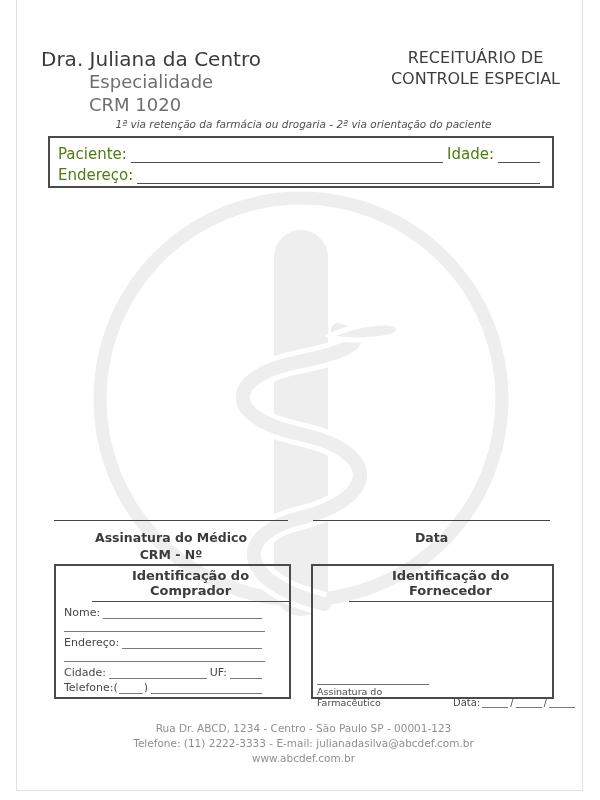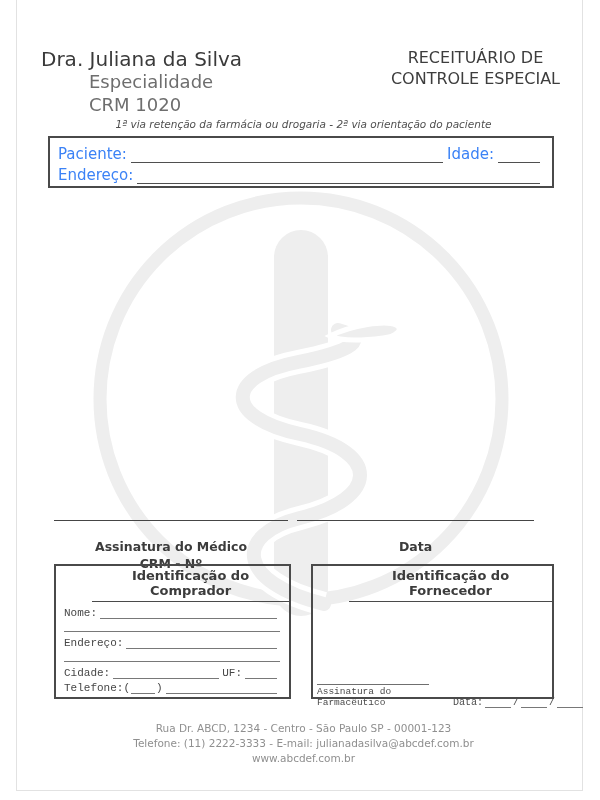--- a/index.html
+++ b/index.html
@@ -15,40 +15,40 @@
   .header { position: absolute; top: 55px; left: 24px; right: 22px; display: flex; justify-content: space-between; align-items: flex-start; }
   .doctor-name { font-size: 20px; color: #3a3a3a; line-height: 1.15; }
   .doctor-specialty, .doctor-crm { font-size: 18px; color: #6e6e6e; line-height: 1.25; margin-left: 48px; }
   .form-title { font-size: 16px; color: #3d3d3d; text-align: center; line-height: 1.3; margin-top: 0; }
 
   
   .via-note { position: absolute; top: 125px; left: 8px; right: 0; text-align: center; font-size: 10.5px; color: #4f4f4f; font-style: italic; }
 
   
   .patient-box { position: absolute; left: 31px; top: 143px; width: 506px; height: 52px; border: 2px solid #4a4a4a; padding: 4px 8px 6px 8px; background: transparent; }
-  .p-row { display: flex; align-items: flex-end; font-size: 15px; color: #3b82f6; height: 21px; }
+  .p-row { display: flex; align-items: flex-end; font-size: 15px; color: #4d7c0f; height: 21px; }
   .p-row .lbl { white-space: nowrap; }
   .fill { border-bottom: 1px solid #4f4f4f; flex: 1; height: 14px; margin: 0 4px; }
   .fill.fixed { flex: none; }
 
   
   .watermark { position: absolute; left: 69px; top: 191px; width: 430px; height: 446px; z-index: 0; }
   .content-layer { position: absolute; inset: 0; z-index: 1; }
 
   
-  .sig-block { position: absolute; border-top: 1px solid #454545; text-align: center; font-weight: bold; font-size: 12.5px; color: #3c3c3c; padding-top: 18px; line-height: 1.35; }
+  .sig-block { position: absolute; border-top: 1px solid #454545; text-align: center; font-weight: bold; font-size: 12.5px; color: #3c3c3c; padding-top: 9px; line-height: 1.35; }
   .sig-medico { left: 37px; top: 527px; width: 234px; }
-  .sig-data { left: 280px; top: 527px; width: 237px; }
+  .sig-data { left: 296px; top: 527px; width: 237px; }
 
   
   .id-box { position: absolute; top: 571px; height: 135px; border: 2px solid #4a4a4a; background: transparent; }
   .comprador { left: 37px; width: 237px; }
   .fornecedor { left: 294px; width: 243px; }
   .id-box .box-title { text-align: center; font-weight: bold; font-size: 13px; color: #3c3c3c; padding: 2px 0 3px 0; border-bottom: 1.5px solid #4a4a4a; margin-left: 36px; }
-  .box-body { padding: 2px 9px 4px 8px; font-size: 11px; color: #474747; font-family: Liberation Mono, monospace; }
+  .box-body { padding: 2px 24px 4px 8px; font-size: 11px; color: #474747; }
   .f-row { display: flex; align-items: flex-end; height: 15px; }
   .f-row .lbl { white-space: nowrap; }
   .f-row .fill { border-bottom: 1px solid #787878; height: 11px; margin: 0 3px; }
   .cont-line { border-bottom: 1px solid #787878; height: 13px; margin-bottom: 2px; }
 
   .fornecedor .box-body { position: relative; height: calc(100% - 22px); }
   .pharm-row { position: absolute; left: 4px; right: 4px; bottom: 3px; display: flex; align-items: flex-end; font-size: 9.5px; color: #4a4a4a; }
   .pharm-sig { width: 118px; }
   .pharm-sig .sig-line { border-bottom: 1px solid #6f6f6f; height: 10px; width: 112px; margin-bottom: 1px; }
   .pharm-data { display: flex; align-items: flex-end; margin-left: 24px; flex: 1; font-size: 10px; }
@@ -67,21 +67,21 @@
     <rect x="188" y="46" width="54" height="386" rx="27" fill="#eeeeee"></rect>
     <path d="M238 420 C150 398 148 350 214 334 C292 315 296 268 214 250 C136 233 140 192 212 178 C268 167 284 154 252 146" fill="none" stroke="#ffffff" stroke-width="24"></path>
     <path d="M238 420 C150 398 148 350 214 334 C292 315 296 268 214 250 C136 233 140 192 212 178 C268 167 284 154 252 146" fill="none" stroke="#eeeeee" stroke-width="14" stroke-linecap="round"></path>
     <path d="M244 152 C266 141 300 136 310 141 C318 145 310 153 297 154 C281 156 256 158 244 152 Z" fill="#eeeeee" stroke="#ffffff" stroke-width="5"></path>
   </svg>
 
   <div class="content-layer">
 
     <div class="header">
       <div>
-        <div class="doctor-name">Dra. Juliana da Silva</div>
+        <div class="doctor-name">Dra. Juliana da Centro</div>
         <div class="doctor-specialty">Especialidade</div>
         <div class="doctor-crm">CRM 1020</div>
       </div>
       <div class="form-title">
         <div>RECEITUÁRIO DE</div>
         <div>CONTROLE ESPECIAL</div>
       </div>
     </div>
 
     <div class="via-note">1ª via retenção da farmácia ou drogaria - 2ª via orientação do paciente</div>

